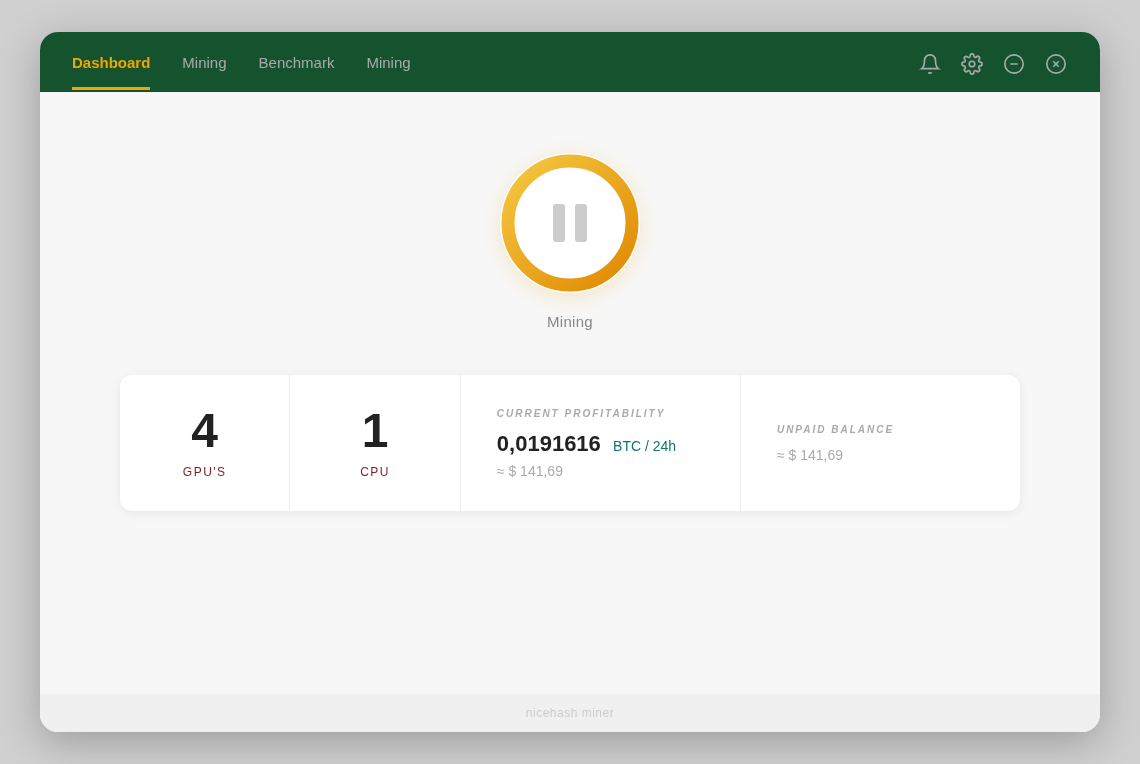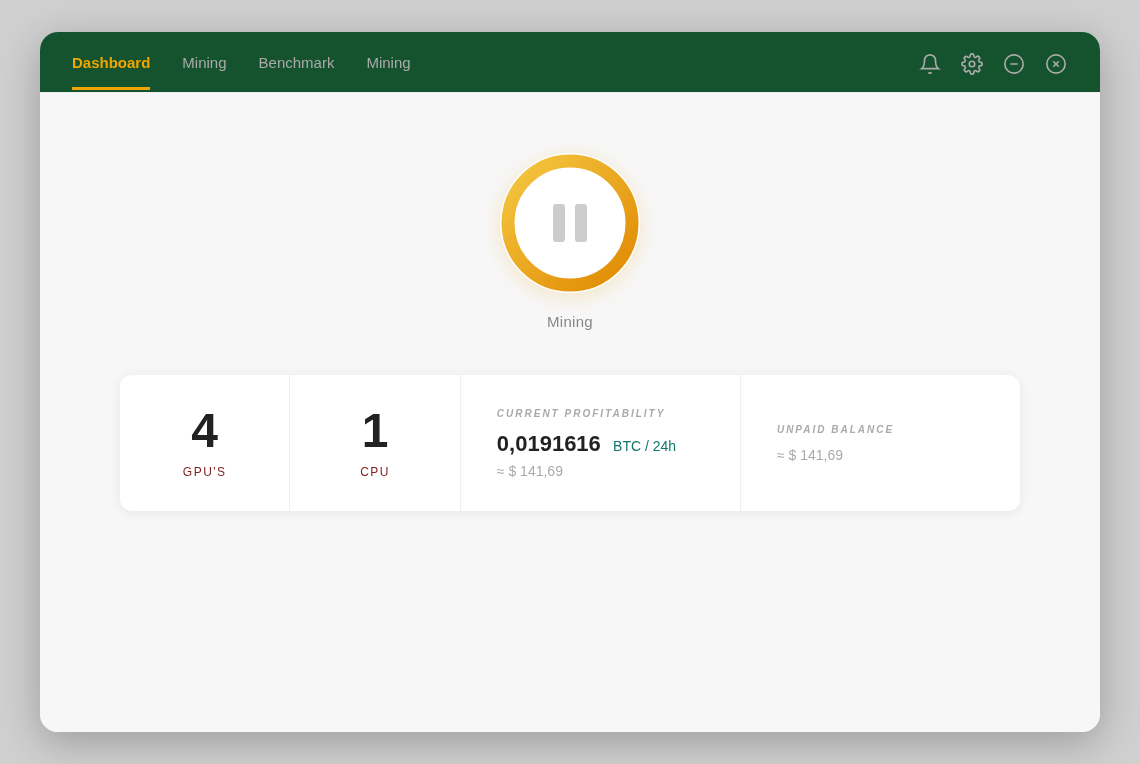--- a/index.html
+++ b/index.html
@@ -297,14 +297,17 @@
 
       <div class="stat-card wide">
         <div class="stat-section-label">UNPAID BALANCE</div>
         <div class="stat-sub-value">≈ $ 141,69</div>
       </div>
 
     </div>
 
   </div>
 
+  <div class="bottom-hint">
+    <span class="bottom-hint-text">nicehash miner</span>
+  </div>
 
 </div>
 
 </body></html>

